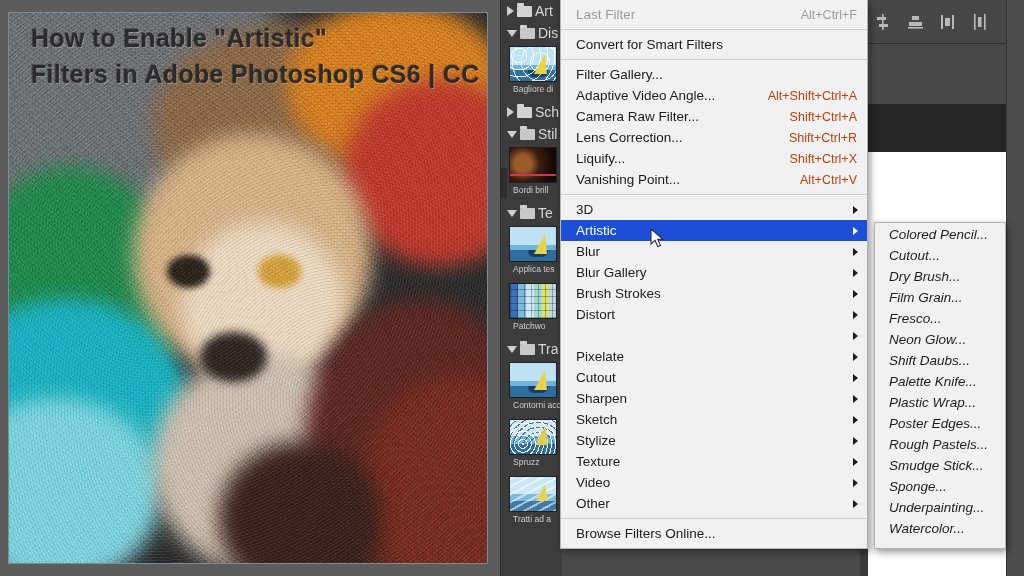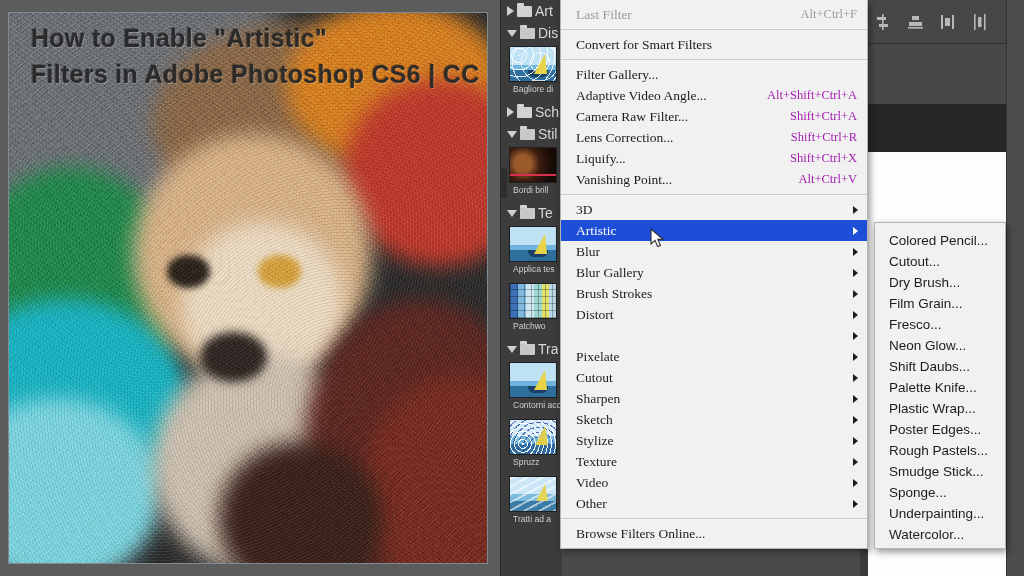--- a/index.html
+++ b/index.html
@@ -146,49 +146,49 @@
   .panel-white { position: absolute; left: 8px; top: 152px; width: 140px; height: 424px; background: #fefefe; }
   .right-edge { position: absolute; left: 1006px; top: 0; width: 18px; height: 576px; background: #4d4d4d; border-left: 1px solid #343434; }
 
   
   .menu {
     position: absolute; left: 560px; top: 0; width: 308px;
     background: #f1f1f1;
     border: 1px solid #b4b4b4; border-top: none;
     box-shadow: 2px 3px 7px rgba(0,0,0,.42);
     padding-bottom: 4px;
-    font-size: 13.5px; color: #1c1c1c; font-family: Liberation Serif, serif;
+    font-size: 13.5px; color: #1c1c1c;
   }
   .mi {
     position: relative; display: flex; align-items: center;
     height: 21px; padding: 0 10px 0 15px; white-space: nowrap;
   }
   .mi .lbl { flex: 1 1 auto; }
-  .mi .sc { color: #a21caf; font-size: 12.5px; padding-left: 14px; }
+  .mi .sc { color: #c2410c; font-size: 12.5px; padding-left: 14px; }
   .mi.disabled .lbl, .mi.disabled .sc { color: #9b9b9b; }
   .mi.hl { background: #1d4ed8; color: #fff; }
   .mi.hl .lbl { color: #fff; }
   .mi .arw {
     position: absolute; right: 9px; top: 50%; margin-top: -4px;
     width: 0; height: 0;
     border-left: 5px solid #1c1c1c; border-top: 4px solid transparent; border-bottom: 4px solid transparent;
   }
   .mi.hl .arw { border-left-color: #fff; }
   .sep { height: 1px; background: #cdcdcd; margin: 4px 0; }
   .pad-top { height: 4px; }
 
   
   .submenu {
     position: absolute; left: 874px; top: 222px; width: 132px;
     background: #f1f1f1; border: 1px solid #b4b4b4;
     box-shadow: 2px 3px 7px rgba(0,0,0,.42);
     padding: 4px 0 6px 0;
     font-size: 13.5px; color: #1c1c1c;
   }
-  .sub-mi { height: 21px; display: flex; align-items: flex-end; padding: 0 8px 0 14px; white-space: nowrap; }
+  .sub-mi { height: 21px; display: flex; align-items: flex-start; padding: 0 8px 0 14px; white-space: nowrap; font-style: italic; }
 
   
   .cursor { position: absolute; left: 650px; top: 228px; width: 16px; height: 22px; pointer-events: none; }
 </style>
 </head>
 <body>
 
 <div id="app">
 
   <div class="canvas-area">

